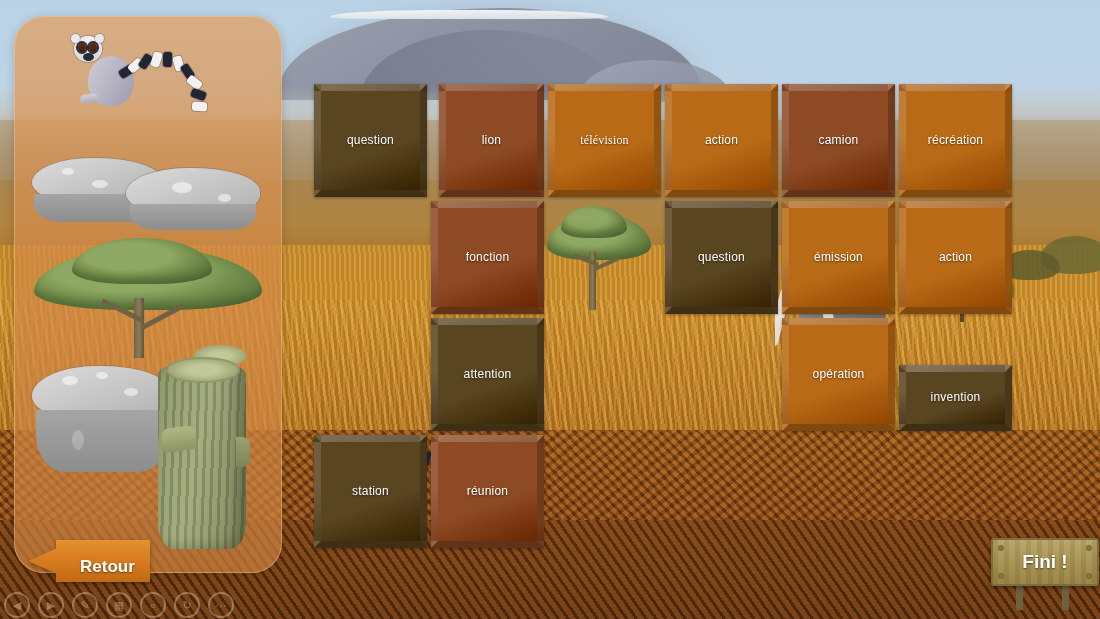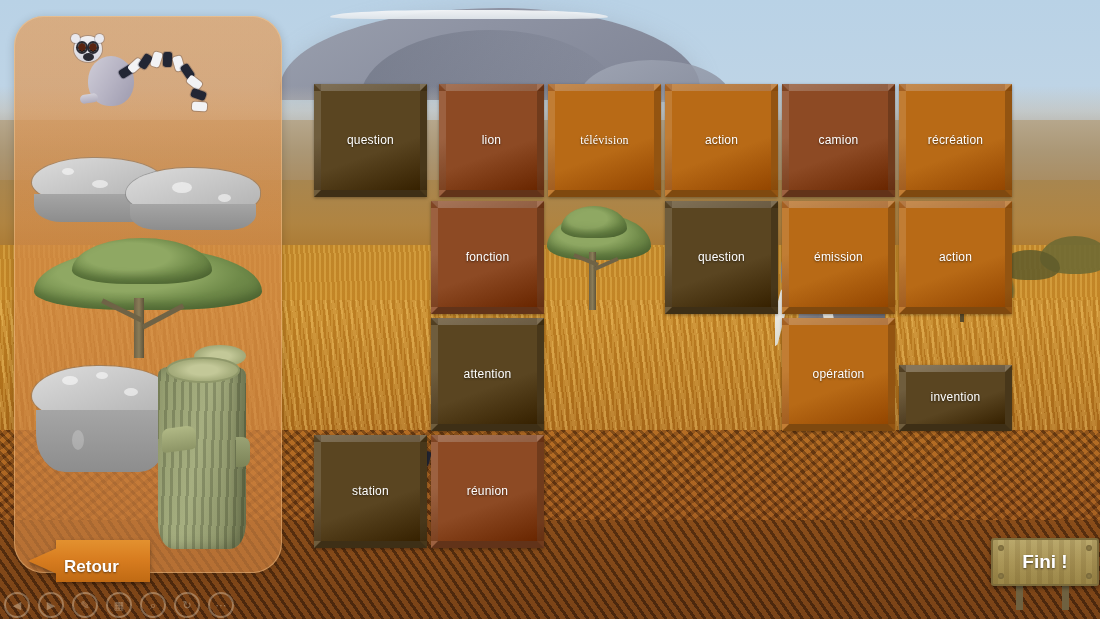--- a/index.html
+++ b/index.html
@@ -185,21 +185,21 @@
   .retour{
     position:absolute;left:28px;top:540px;width:122px;height:42px;cursor:pointer;
     filter:drop-shadow(0 2px 2px rgba(0,0,0,.35));
   }
   .retour .shape{
     position:absolute;inset:0;
     background:linear-gradient(#e3912f 0%, #d87d20 45%, #c06a13 100%);
     clip-path:polygon(28px 0, 100% 0, 100% 100%, 28px 100%, 28px 80%, 0 50%, 28px 20%);
   }
   .retour .lbl{
-    position:absolute;left:36px;top:0;right:4px;height:54px;display:flex;align-items:center;
+    position:absolute;left:52px;top:0;right:4px;height:54px;display:flex;align-items:center;
     color:#fff;font-size:17px;font-weight:bold;text-shadow:0 1px 2px rgba(0,0,0,.5);
   }
 
   
   .grid{
     position:absolute;left:312px;top:82px;
     display:grid;
     grid-template-columns:repeat(6,117px);
     grid-template-rows:repeat(4,117px);
     gap:0;

